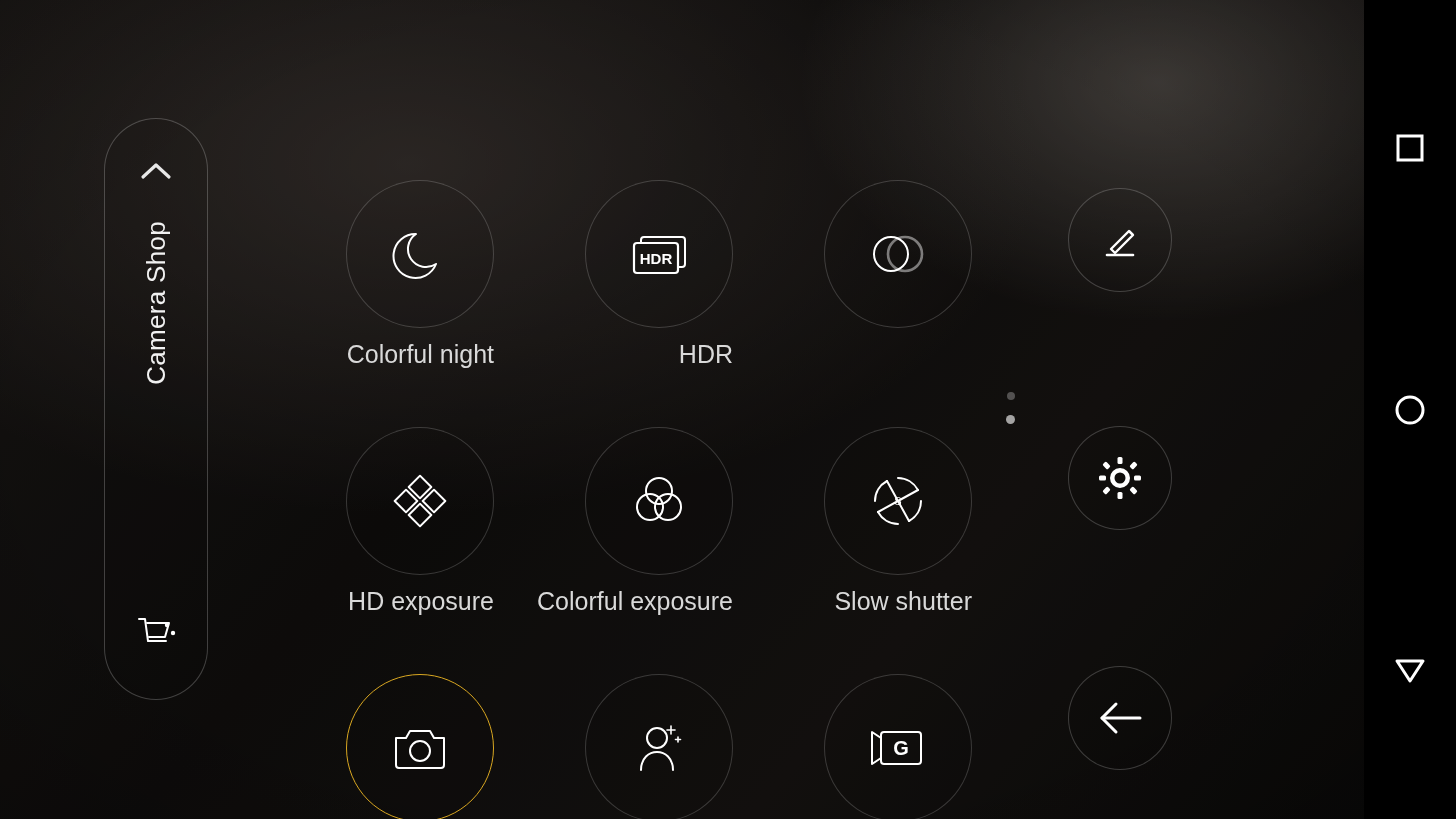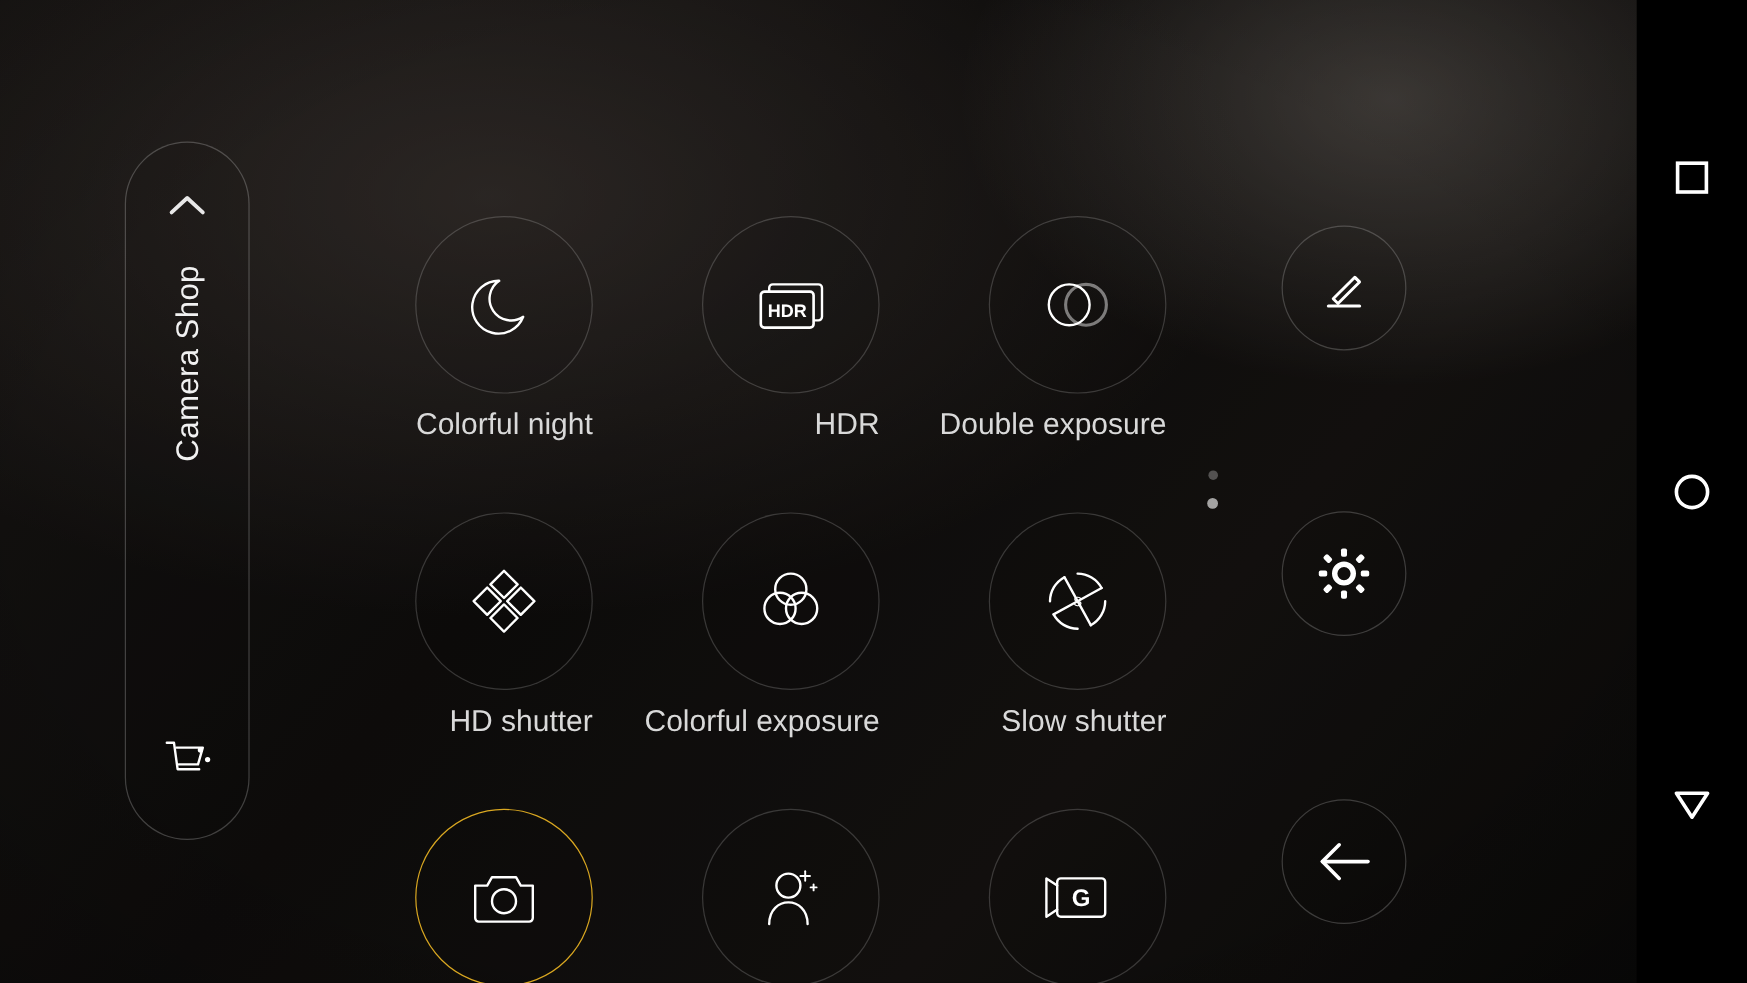--- a/index.html
+++ b/index.html
@@ -168,39 +168,38 @@
 
       <div class="mode">
         <div class="mode-circle">
           <span>
             <svg class="icon58" viewBox="0 0 58 48">
               <circle cx="22" cy="24" r="17" class="stroke-w" stroke-width="2.6"></circle>
               <circle cx="36" cy="24" r="17" stroke="rgba(255,255,255,0.45)" fill="none" stroke-width="2.6"></circle>
             </svg>
           </span>
         </div>
-        <div class="mode-label">Double exposure</div>
       </div>
     </div>
 
     <div class="mode-row">
       <div class="mode">
         <div class="mode-circle">
           <span>
             <svg class="icon56" viewBox="0 0 56 56">
               <g class="stroke-w" stroke-width="2">
                 <rect x="20" y="6" width="16" height="16" transform="rotate(45 28 14)"></rect>
                 <rect x="20" y="34" width="16" height="16" transform="rotate(45 28 42)"></rect>
                 <rect x="6" y="20" width="16" height="16" transform="rotate(45 14 28)"></rect>
                 <rect x="34" y="20" width="16" height="16" transform="rotate(45 42 28)"></rect>
               </g>
             </svg>
           </span>
         </div>
-        <div class="mode-label">HD shutter</div>
+        <div class="mode-label">HD exposure</div>
       </div>
 
       <div class="mode">
         <div class="mode-circle">
           <span>
             <svg class="icon56" viewBox="0 0 56 56">
               <circle cx="28" cy="18" r="13" class="stroke-w" stroke-width="2.2"></circle>
               <circle cx="19" cy="34" r="13" class="stroke-w" stroke-width="2.2"></circle>
               <circle cx="37" cy="34" r="13" class="stroke-w" stroke-width="2.2"></circle>
             </svg>

